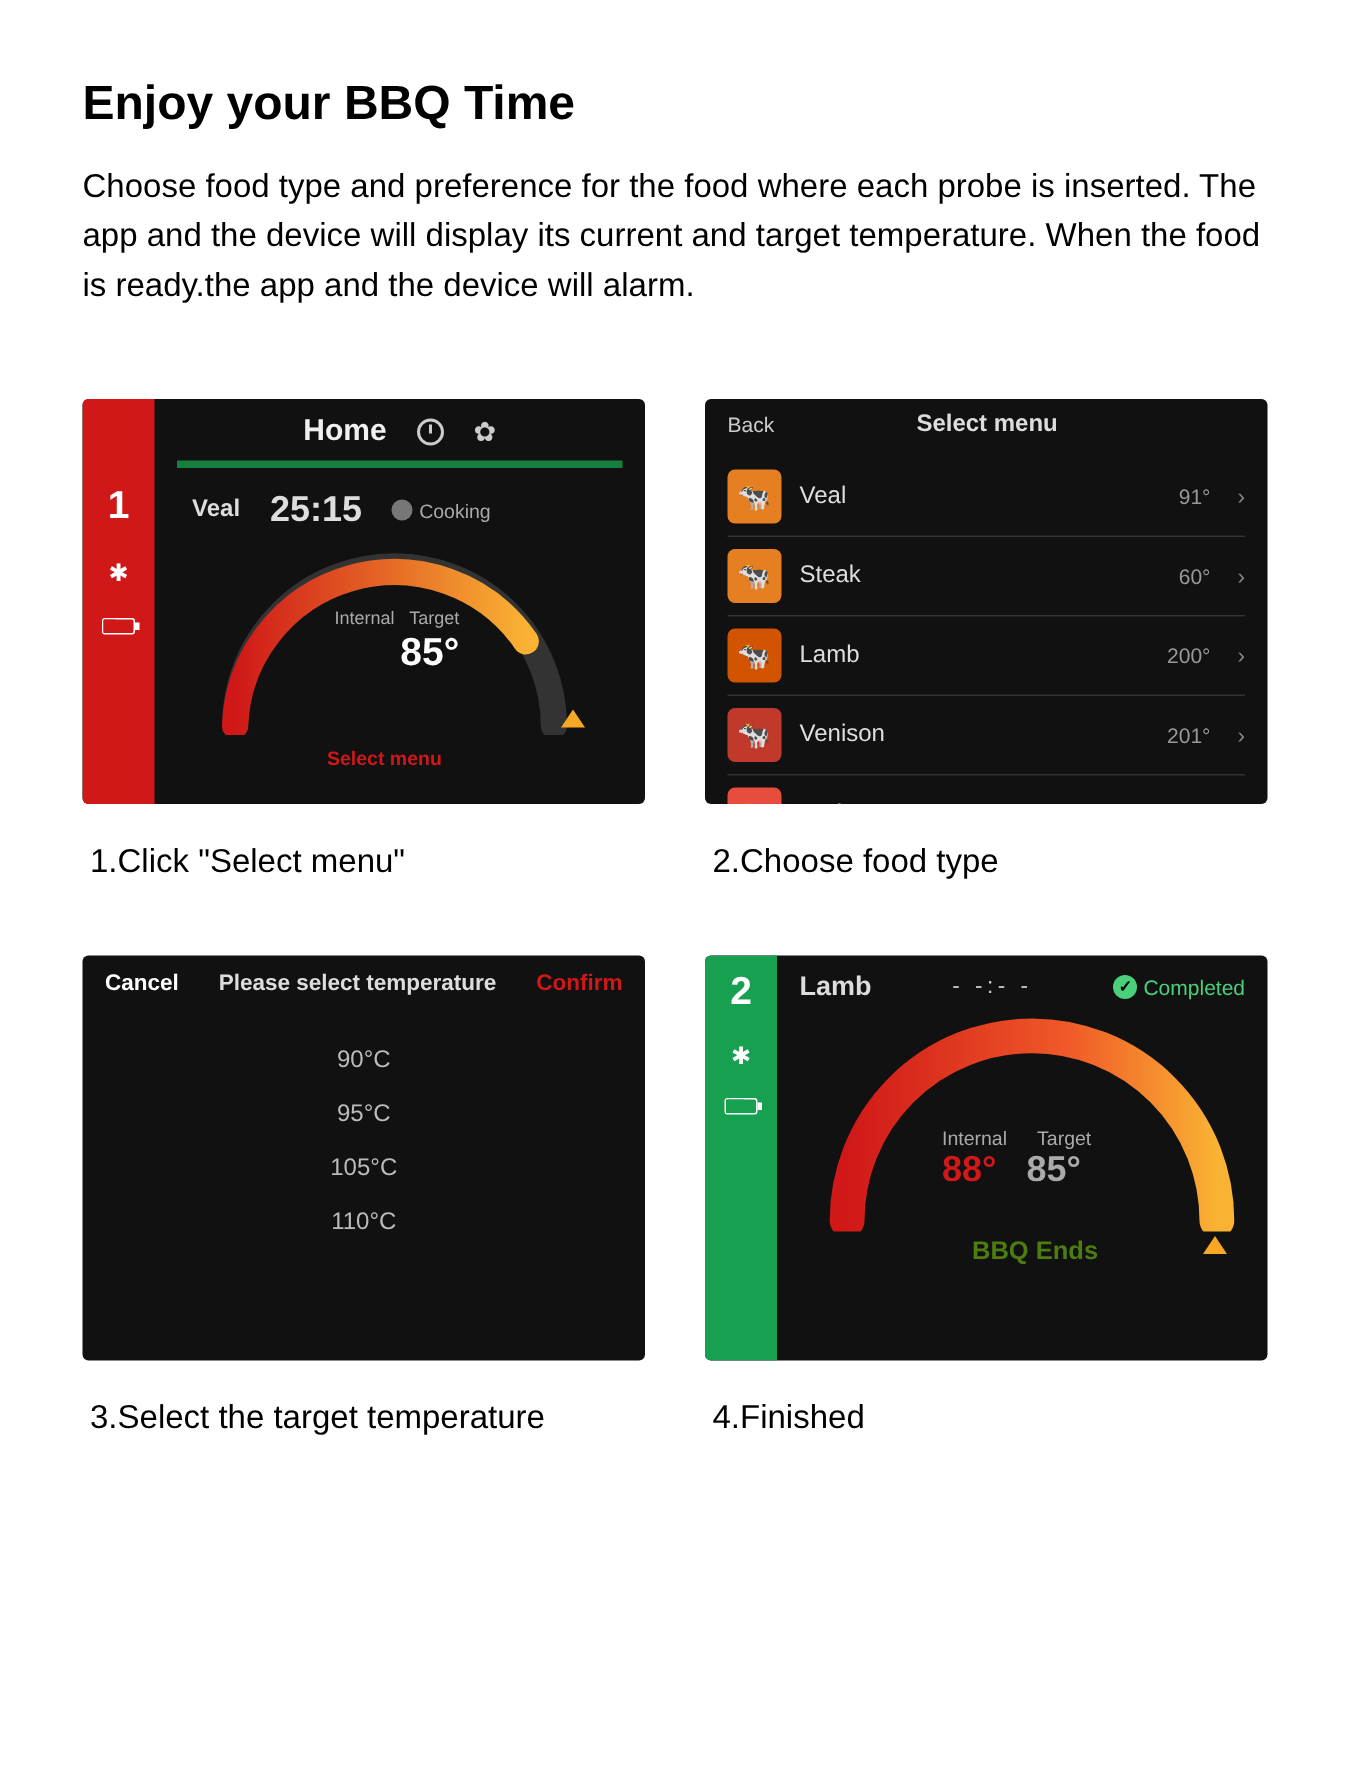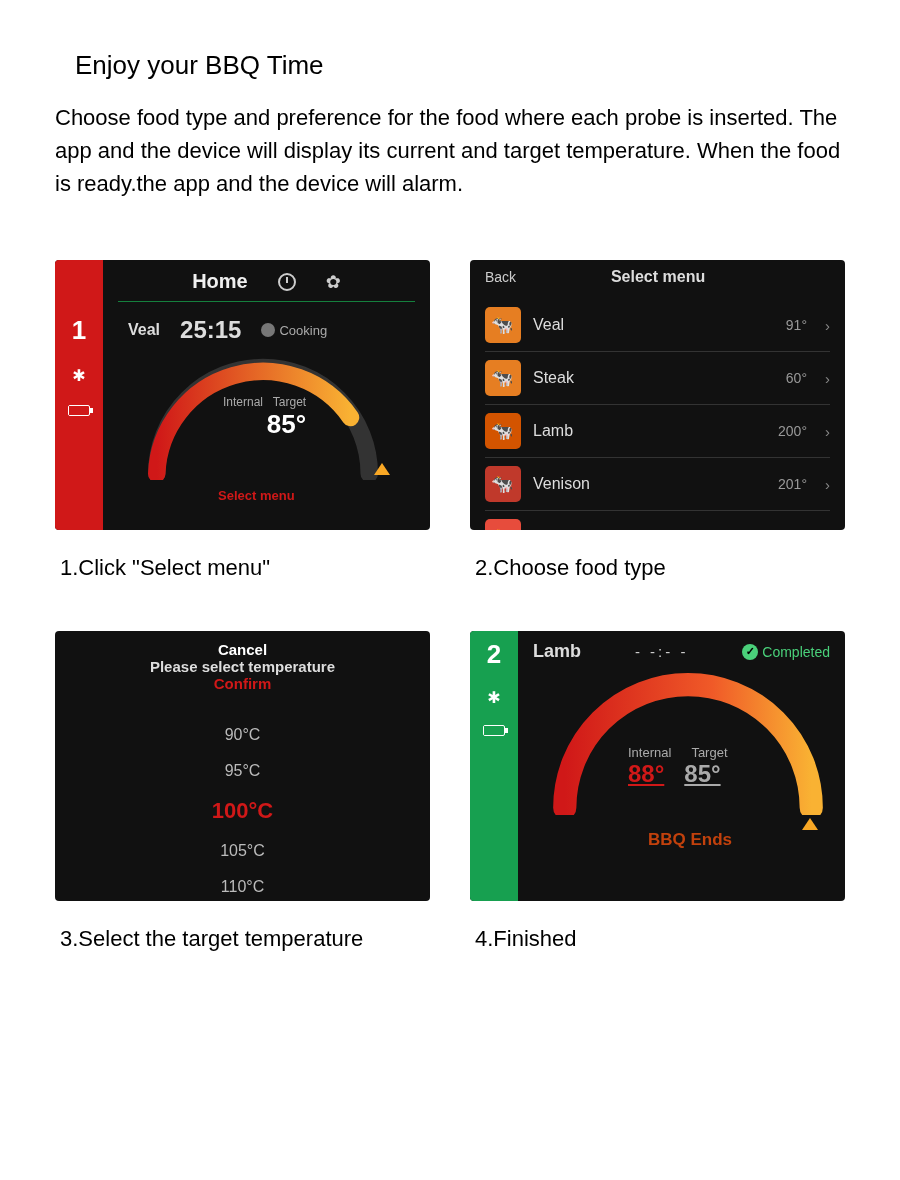--- a/index.html
+++ b/index.html
@@ -5,24 +5,23 @@
   * { box-sizing: border-box; margin: 0; padding: 0; }
   body {
     width: 900px;
     height: 1180px;
     background: #fff;
     font-family: Arial, Helvetica, sans-serif;
     color: #000;
     padding: 50px 55px;
   }
   .title {
-    font-size: 26px;
-    font-weight: normal;
+    font-size: 32px;
+    font-weight: bold;
     margin-bottom: 20px;
-    margin-left: 20px;
   }
   .desc {
     font-size: 22px;
     line-height: 1.5;
     margin-bottom: 60px;
   }
   .grid {
     display: grid;
     grid-template-columns: 1fr 1fr;
     grid-template-rows: auto auto auto auto;
@@ -54,21 +53,21 @@
     gap: 20px;
   }
   .p1-side .num { font-size:26px; font-weight:bold; }
   .bt-icon::before { content:"\2731"; font-size:16px; } 
   .batt {
     width: 22px; height: 11px; border:1px solid #fff; border-radius:2px; position:relative;
   }
   .batt::after{content:"";position:absolute;right:-4px;top:2px;width:3px;height:5px;background:#fff;}
   .batt .fill{background:#d01818;height:100%;width:40%;}
   .p1-main { flex:1; padding: 10px 15px 0 15px; position:relative;}
-  .p1-top { display:flex; justify-content:center; align-items:center; gap:30px; padding-bottom:8px; border-bottom:1px solid #15803d;}
+  .p1-top { display:flex; justify-content:center; align-items:center; gap:20px; padding-bottom:8px; border-bottom:5px solid #15803d;}
   .p1-top .home{ font-size:20px; font-weight:bold; color:#f0f0f0;}
   .clk-icon{ width:18px;height:18px;border:2px solid #ccc;border-radius:50%; position:relative;}
   .clk-icon::after{content:"";position:absolute;left:6px;top:2px;width:2px;height:6px;background:#ccc;}
   .gear-icon{font-size:18px;color:#ccc;}
   .p1-row2{ display:flex; align-items:center; gap:20px; padding:14px 10px 6px 10px;}
   .p1-row2 .food{ font-size:16px; font-weight:bold;}
   .p1-row2 .time{ font-size:24px; font-weight:bold;}
   .p1-row2 .cook{ font-size:13px; color:#aaa; display:flex; align-items:flex-start; gap:4px;}
   .cook-dot{ width:14px;height:14px;border-radius:50%;background:#777;display:inline-block;}
   .gauge-wrap{ position:relative; height:150px; margin-top:5px;}
@@ -83,21 +82,21 @@
   .p2-header .back{color:#ccc;}
   .p2-header .title2{ flex:1; text-align:center; font-weight:bold; font-size:16px;}
   .menu-list{ padding: 5px 15px; }
   .menu-item{ display:flex; align-items:center; gap:12px; padding:8px 0; border-bottom:1px solid #333;}
   .menu-item:last-child{border-bottom:none;}
   .mi-icon{ width:36px;height:36px;border-radius:5px; display:flex;align-items:center;justify-content:center;font-size:18px;}
   .mi-name{ flex:1; font-size:16px;}
   .mi-temp{ color:#999; font-size:14px; margin-right:6px;}
   .chev{ color:#888; }
   
-  .p3-header{ display:flex; align-items:center; justify-content:space-between; padding:10px 15px; font-size:15px; font-weight:bold;flex-direction:column;}
+  .p3-header{ display:flex; align-items:center; justify-content:space-between; padding:10px 15px; font-size:15px; font-weight:bold;}
   .p3-header .cancel{color:#fff;}
   .p3-header .confirm{color:#d01818;}
   .temp-list{ text-align:center; padding-top:15px;}
   .temp-list div{ font-size:16px; color:#bbb; padding:9px 0;}
   .temp-list .sel{ color:#d01818; font-size:22px; font-weight:bold;}
   
   .p4 { display:flex; }
   .p4-side {
     width: 48px;
     background: #17a050;
@@ -115,23 +114,23 @@
   .p4-main{ flex:1; padding:10px 15px; position:relative;}
   .p4-top{ display:flex; align-items:center; gap:20px; }
   .p4-top .food{ font-size:18px; font-weight:bold;}
   .p4-top .time{ flex:1; text-align:center; color:#ccc; letter-spacing:3px; font-size:15px;}
   .p4-top .done{ color:#4ad07a; font-size:14px; display:flex;align-items:center;gap:4px;}
   .check-circ{width:16px;height:16px;border-radius:50%;background:#4ad07a;color:#000;display:flex;align-items:center;justify-content:center;font-size:11px;font-weight:bold;}
   .p4-gw{ position:relative; height:200px; margin-top:8px;}
   .p4-gw .gauge{ width:290px; height:145px; left:10px;}
   .p4-labels{ position:absolute; left:95px; top:75px; text-align:center; font-size:13px; color:#aaa;}
   .p4-labels .row{display:flex; gap:20px;}
-  .p4-labels .big{ font-size:24px; font-weight:bold;text-decoration:underline;}
+  .p4-labels .big{ font-size:24px; font-weight:bold;}
   .p4-labels .red{ color:#d01818;}
-  .bbq-ends{ position:absolute; left:115px; bottom:20px; color:#c2410c; font-size:17px; font-weight:bold;}
+  .bbq-ends{ position:absolute; left:115px; bottom:32px; color:#4d7c0f; font-size:17px; font-weight:bold;}
   .arrow-ind2{ position:absolute; right:12px; bottom:40px; width:0;height:0;border-left:8px solid transparent;border-right:8px solid transparent;border-bottom:12px solid #f9a825;}
 </style>
 </head>
 <body>
 
 <div class="title">Enjoy your BBQ Time</div>
 <div class="desc">Choose food type and preference for the food where each probe is inserted. The app and the device will display its current and target temperature. When the food is ready.the app and the device will alarm.</div>
 
 <div class="grid">
 
@@ -226,21 +225,20 @@
 
   <div class="panel">
     <div class="p3-header">
       <span class="cancel">Cancel</span>
       <span>Please select temperature</span>
       <span class="confirm">Confirm</span>
     </div>
     <div class="temp-list" id="temp-list">
         <div>90°C</div>
         <div>95°C</div>
-        <div class="sel">100°C</div>
         <div>105°C</div>
         <div>110°C</div>
       </div>
   </div>
 
   <div class="panel p4">
     <div class="p4-side">
       <div class="num">2</div>
       <span class="bt-icon"></span>
       <div class="batt2">

